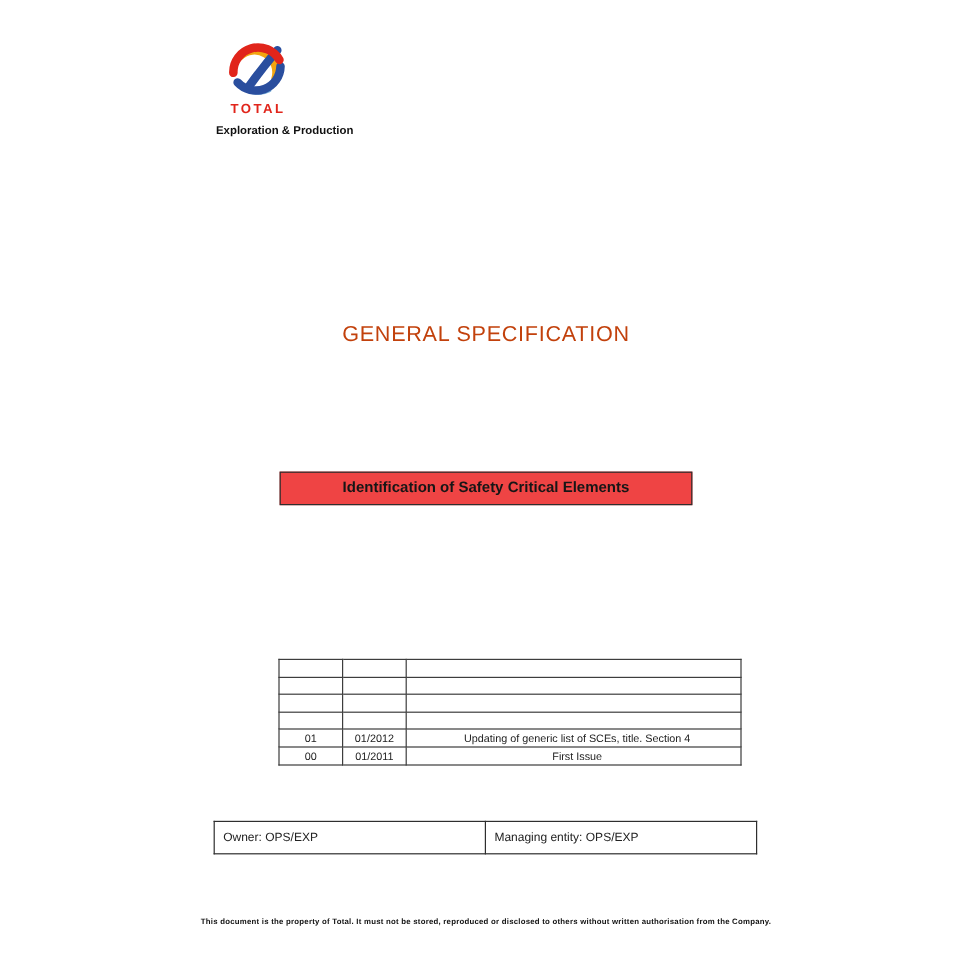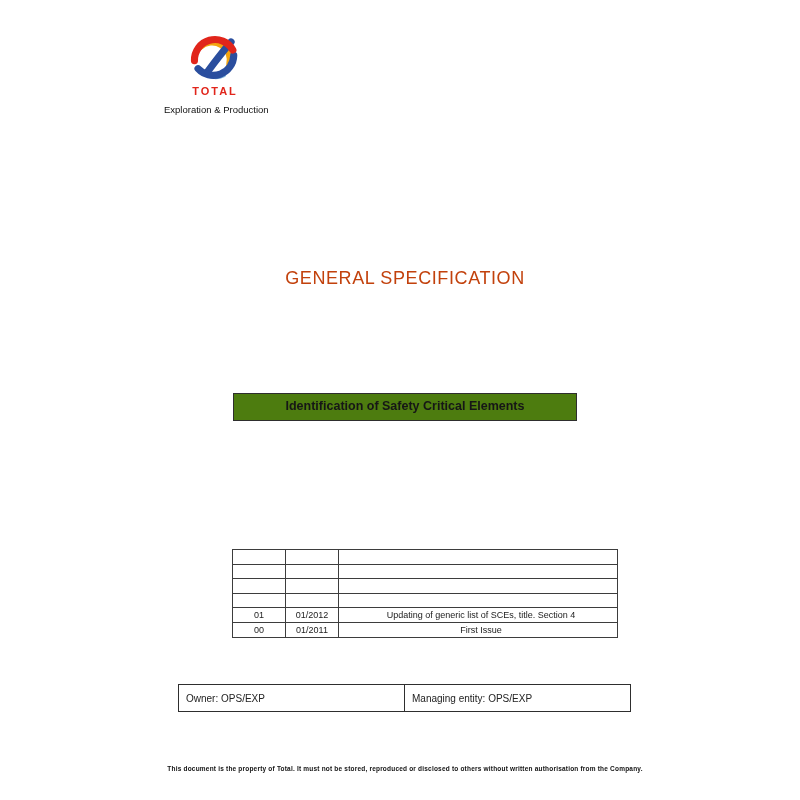--- a/index.html
+++ b/index.html
@@ -14,33 +14,33 @@
   .page { position: absolute; inset: 0; background: #ffffff; }
 
   
   .logo-svg { position: absolute; left: 187px; top: 33px; width: 56px; height: 50px; }
   .wordmark {
     position: absolute; left: 180px; top: 85px; width: 70px;
     text-align: center; font-size: 11px; font-weight: bold;
     letter-spacing: 2px; color: #e1251b;
   }
   .division {
-    position: absolute; left: 164px; top: 104px;
-    font-size: 9.5px; font-weight: normal; color: #111;
+    position: absolute; left: 180px; top: 104px;
+    font-size: 9.5px; font-weight: bold; color: #111;
   }
 
   
   .centered { position: absolute; left: 10px; width: 790px; text-align: center; }
   .doc-type   { top: 268px; font-size: 18px; letter-spacing: 0.6px; color: #c2410c; }
   .discipline { top: 299px; font-size: 14px; font-weight: bold; }
   .doc-number { top: 343px; font-size: 12px; font-weight: bold; }
 
   .title-box {
     position: absolute; left: 233px; top: 393px; width: 344px; height: 28px;
-    border: 1.5px solid #2e2e2e; background: #4d7c0f;
+    border: 1.5px solid #2e2e2e; background: #ef4444;
     text-align: center; line-height: 25px;
     font-size: 12.5px; font-weight: bold; color: #161616;
   }
 
   
   table.rev {
     position: absolute; left: 232px; top: 549px; width: 386px;
     border-collapse: collapse; table-layout: fixed;
     font-size: 9px; color: #222;
   }

